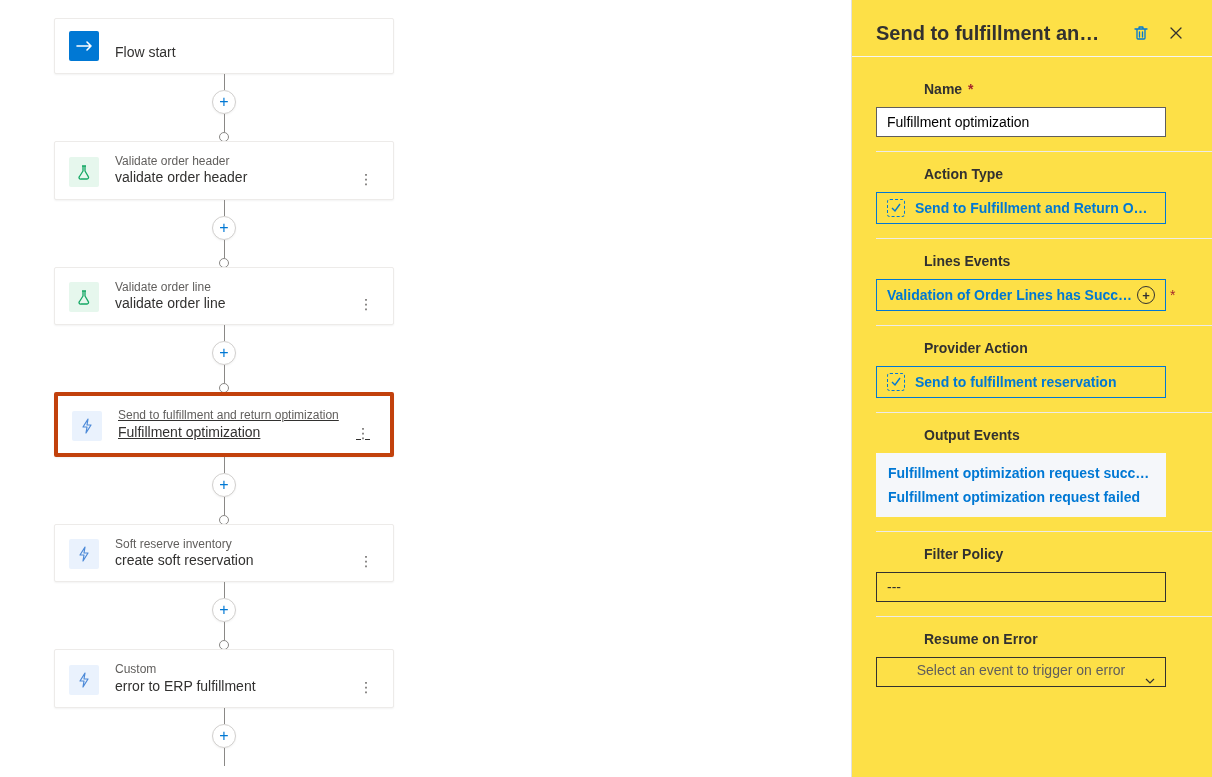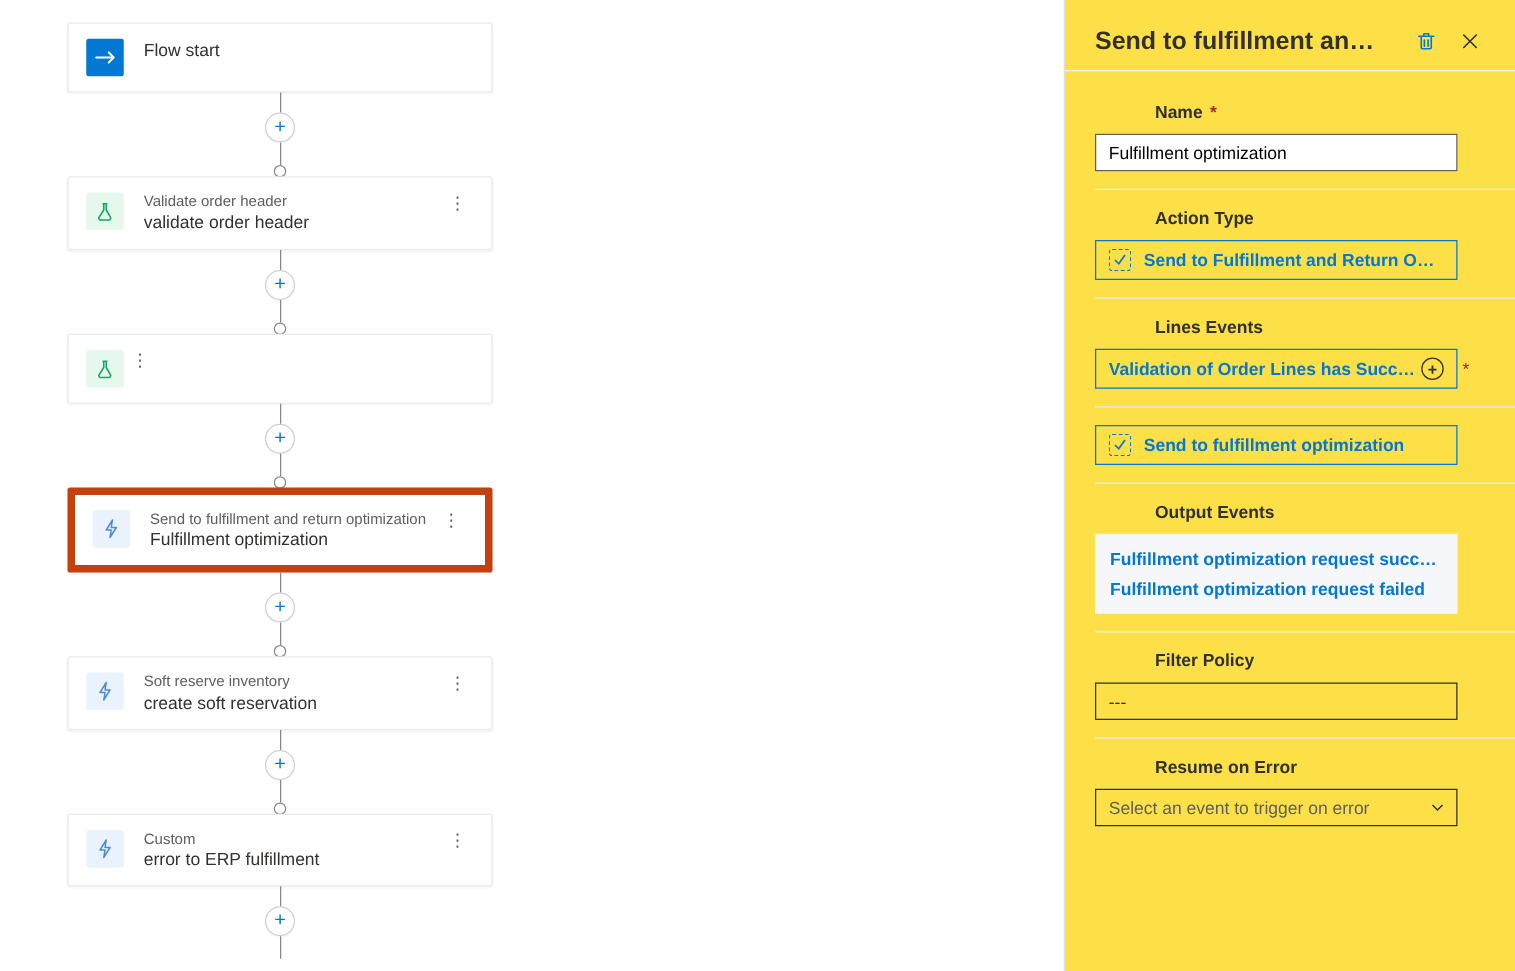--- a/index.html
+++ b/index.html
@@ -27,30 +27,31 @@
   .canvas::-webkit-scrollbar-track { background: #f5f5f5; }
 
   .flow-column {
     width: 340px;
     margin-left: 54px;
     padding-top: 18px;
   }
 
   .node {
     display: flex;
-    align-items: flex-start;
+    align-items: flex-end;
     background: #fff;
     border: 1px solid #edebe9;
     border-radius: 2px;
     box-shadow: 0 1px 2px rgba(0,0,0,0.05);
     padding: 12px 14px;
     position: relative;
   }
   .node.selected {
-    border: 6px solid #c2410c;
+    border: 4px solid #c2410c;
+    text-decoration: underline;
   }
   .node-icon {
     width: 30px; height: 30px;
     border-radius: 2px;
     display: flex;
     align-items: center; justify-content: center;
     flex-shrink: 0;
   }
   .icon-start {
     background: #0078d4;
@@ -245,20 +246,21 @@
   .select-box {
     width: 290px;
     height: 30px;
     border: 1px solid #323130;
     padding: 4px 10px;
     font-size: 14px;
     display: flex; align-items: center;
     color: #605e5c;
     cursor: pointer;
     position: relative;
+    flex-direction: column;
   }
   .select-box .chev {
     margin-left: auto;
     font-size: 11px;
     color: #323130;
   }
   svg { display: block; }
 </style>
 </head>
 <body>
@@ -302,20 +304,24 @@
     <div class="add-btn">+</div>
     <div class="connector-line line-mid"></div>
     <div class="connector-dot"></div>
   </div>
           <div class="node ">
     <div class="node-icon icon-flask">
               <svg width="16" height="16" viewBox="0 0 16 16">
                 <path d="M6 2h4M7 2v5l-3.5 5.5A1.5 1.5 0 005 15h6a1.5 1.5 0 001.3-2.3L9 7V2" stroke="#14a864" stroke-width="1.3" fill="none" stroke-linejoin="round"></path>
               </svg>
             </div>
+    <div class="node-text">
+      <div class="node-type">Validate order line</div>
+      <div class="node-title">validate order line</div>
+    </div>
     <div class="node-more">⋮</div>
   </div>
           <div class="connector">
     <div class="connector-line line-top"></div>
     <div class="add-btn">+</div>
     <div class="connector-line line-mid"></div>
     <div class="connector-dot"></div>
   </div>
           <div class="node selected">
     <div class="node-icon icon-bolt">
@@ -411,27 +417,28 @@
         <div class="input-ev-row">
           <div class="input-ev-box">
             <span class="ev-text">Validation of Order Lines has Succeed…</span>
             <div class="add-circle">+</div>
           </div>
           <span class="asterisk">*</span>
         </div>
       </div>
 
       <div class="section">
+        <div class="field-label">Provider Action</div>
         <div class="action-box">
           <div class="ab-icon">
             <svg width="10" height="10" viewBox="0 0 10 10">
                 <path d="M1 5l3 3 5-7" stroke="#0078d4" stroke-width="1.4" fill="none"></path>
               </svg>
           </div>
-          <span class="label">Send to fulfillment optimization</span>
+          <span class="label">Send to fulfillment reservation</span>
         </div>
       </div>
 
       <div class="section">
         <div class="field-label">Output Events</div>
         <div class="output-list" id="output-list">
             <div class="output-item">Fulfillment optimization request succ…</div>
             <div class="output-item">Fulfillment optimization request failed</div>
           </div>
       </div>

